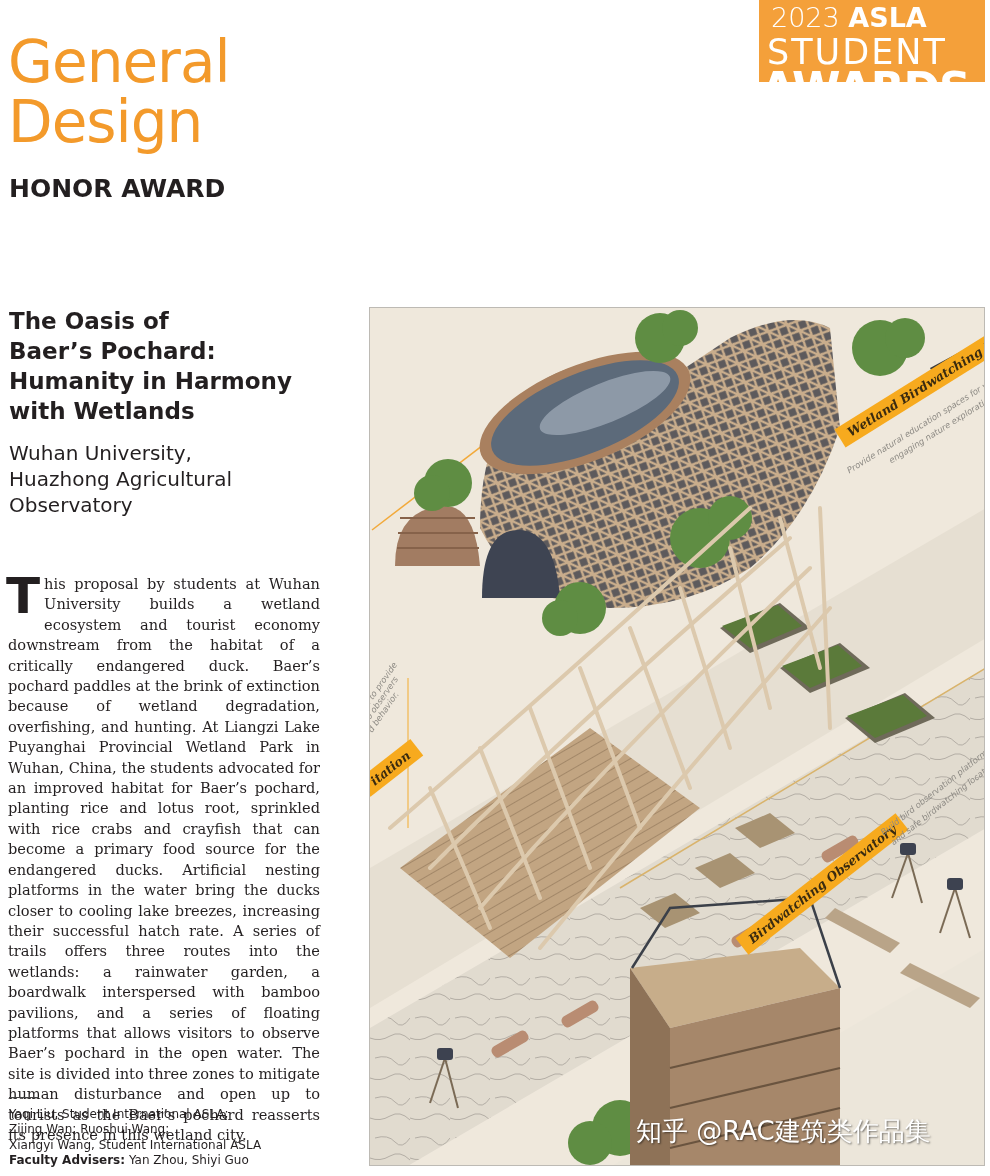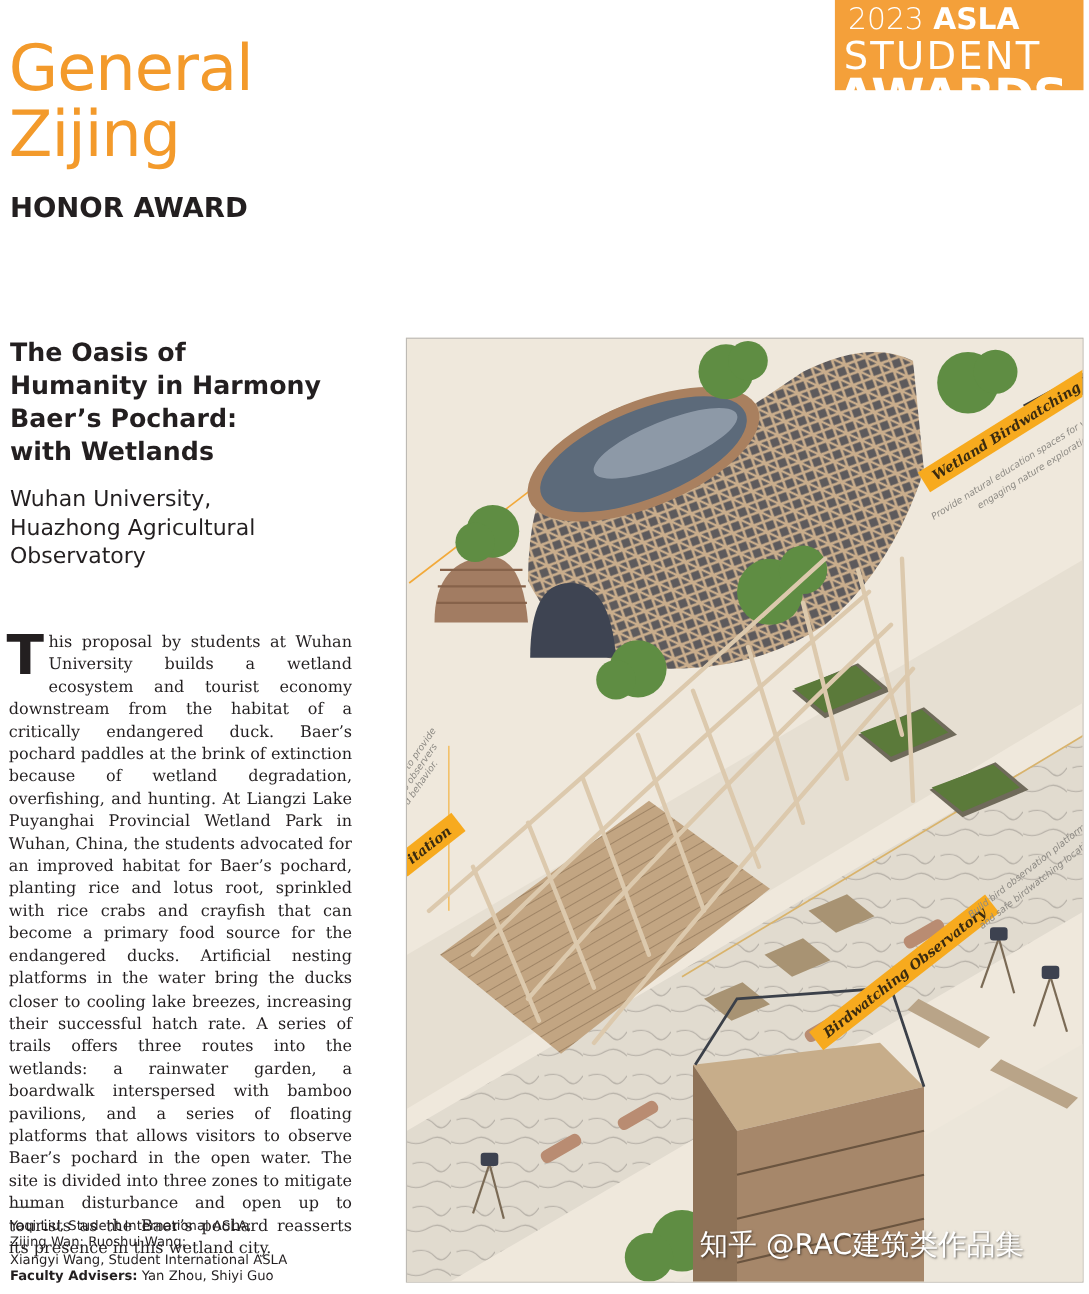--- a/index.html
+++ b/index.html
@@ -34,37 +34,37 @@
   .label { position: absolute; background: #f7aa1e; color: #3a2b10; font-family: "DejaVu Serif", serif; font-style: italic; font-weight: bold; font-size: 12.5px; padding: 3px 10px; white-space: nowrap; transform-origin: left center; }
   .caption { position: absolute; color: #8d8a84; font-family: "DejaVu Sans", sans-serif; font-style: italic; font-size: 8.5px; line-height: 11px; white-space: nowrap; transform-origin: left center; }
 
   .watermark { position: absolute; left: 266px; top: 806px; color: #ffffff; font-family: "DejaVu Sans", sans-serif; font-size: 26px; text-shadow: 1px 1px 2px rgba(0,0,0,0.55); white-space: nowrap; }
 </style>
 </head>
 <body>
 
 <h1 class="section-title">
   <span>General</span><br>
-  <span>Zijing</span>
+  <span>Design</span>
 </h1>
 <h2 class="award-level">HONOR AWARD</h2>
 
 <div class="badge">
   <div class="b1">
     <span class="light">2023</span>
     <span class="bold">ASLA</span>
   </div>
   <div class="b2">STUDENT</div>
   <div class="b3">AWARDS</div>
 </div>
 
 <h3 class="proj-title">
   <span>The Oasis of</span>
+  <span>Baer’s Pochard:</span>
   <span>Humanity in Harmony</span>
-  <span>Baer’s Pochard:</span>
   <span>with Wetlands</span>
 </h3>
 
 <div class="school">
   <span>Wuhan University,</span>
   <span>Huazhong Agricultural</span>
   <span>Observatory</span>
 </div>
 
 <p class="body-text">

